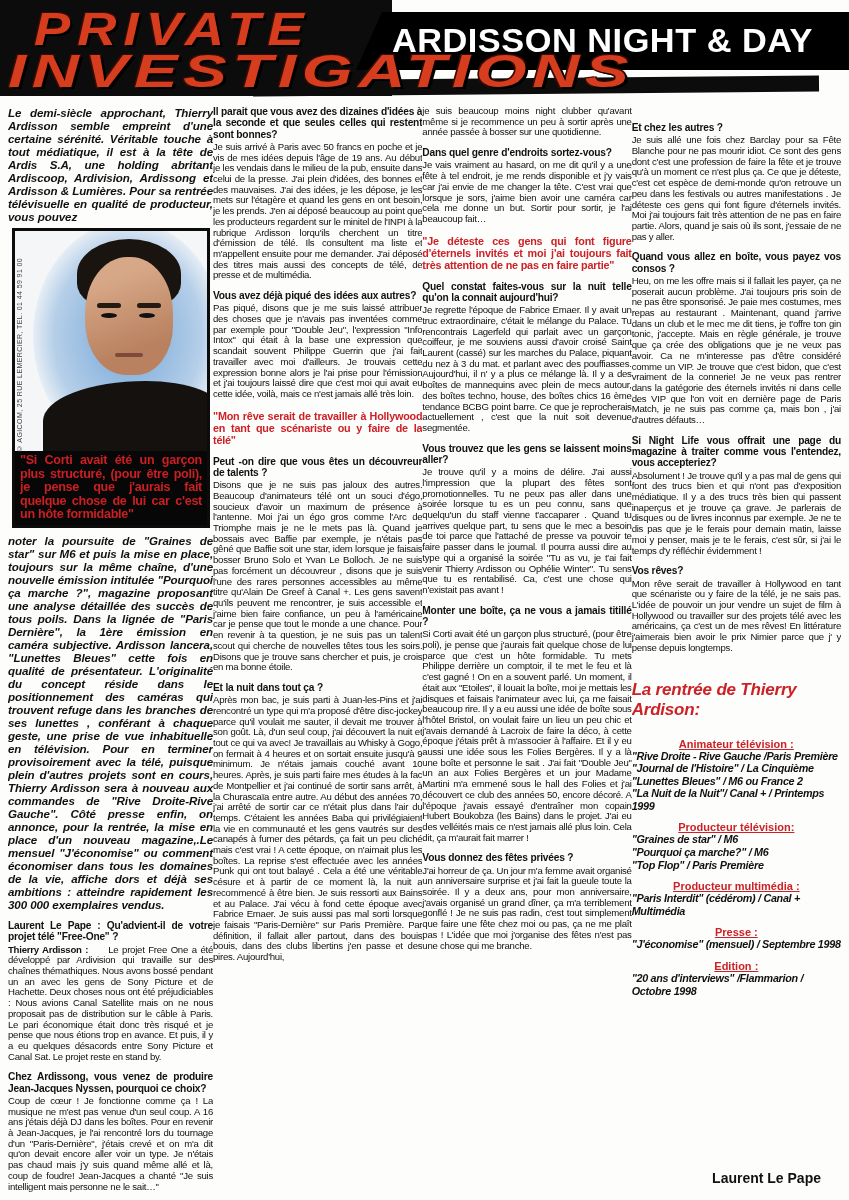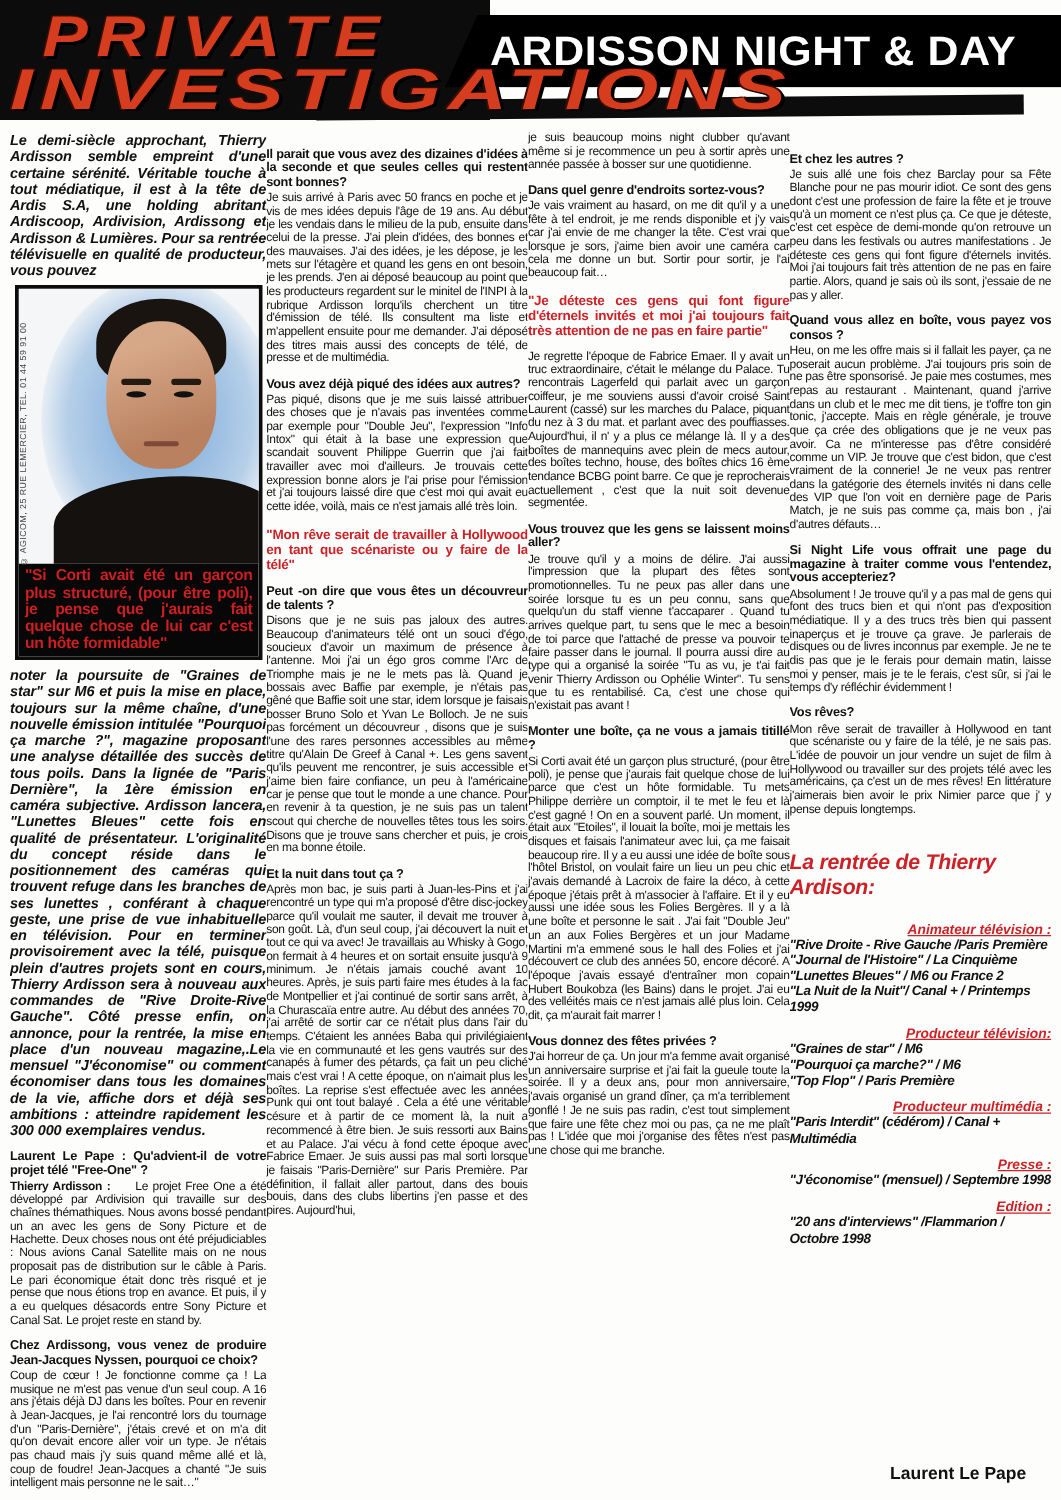--- a/index.html
+++ b/index.html
@@ -58,21 +58,21 @@
   .quote-black { position:absolute; left:0; right:0; bottom:0; height:74px; background:#070707; padding:3px 5px; }
   .quote-red { color:#cc1f23; font-weight:bold; font-size:12.6px; line-height:13.6px; text-align:justify; letter-spacing:-0.3px; }
   .photo-credit {
     position:absolute; left:1px; top:6px; height:215px; z-index:3;
     writing-mode:vertical-rl; transform:rotate(180deg);
     font-size:7px; color:#444; letter-spacing:0.4px; white-space:nowrap;
   }
   
   .rentree-head { color:#cc2127; font-weight:bold; font-style:italic; font-size:17px; margin:26px 0 18px 0; text-align:left; letter-spacing:-0.2px; }
   .sec { margin-bottom:9px; }
-  .sec-title { color:#cc2127; font-weight:bold; font-style:italic; font-size:11px; text-decoration:underline; text-align:right; }
+  .sec-title { color:#cc2127; font-weight:bold; font-size:11px; text-decoration:underline; text-align:center; }
   .sec-items { font-weight:bold; font-style:italic; font-size:10.8px; line-height:12.6px; white-space:pre-line; text-align:left; letter-spacing:-0.3px; }
   .signature { position:absolute; right:28px; bottom:14px; font-weight:bold; font-size:14px; }
 </style>
 </head>
 <body>
 
 <div class="page">
 
   <div class="header">
     <div class="hdr-black-left"></div>
@@ -108,36 +108,37 @@
       </div>
 
       <p class="intro">noter la poursuite de "Graines de star" sur M6 et puis la mise en place, toujours sur la même chaîne, d'une nouvelle émission intitulée "Pourquoi ça marche ?", magazine proposant une analyse détaillée des succès de tous poils. Dans la lignée de "Paris Dernière", la 1ère émission en caméra subjective. Ardisson lancera, "Lunettes Bleues" cette fois en qualité de présentateur. L'originalité du concept réside dans le positionnement des caméras qui trouvent refuge dans les branches de ses lunettes , conférant à chaque geste, une prise de vue inhabituelle en télévision. Pour en terminer provisoirement avec la télé, puisque plein d'autres projets sont en cours, Thierry Ardisson sera à nouveau aux commandes de "Rive Droite-Rive Gauche". Côté presse enfin, on annonce, pour la rentrée, la mise en place d'un nouveau magazine,.Le mensuel "J'économise" ou comment économiser dans tous les domaines de la vie, affiche dors et déjà ses ambitions : atteindre rapidement les 300 000 exemplaires vendus.</p>
       <p class="q">Laurent Le Pape : Qu'advient-il de votre projet télé "Free-One" ?</p>
       <p class="a"><b>Thierry Ardisson :</b><span>Le projet Free One a été développé par Ardivision qui travaille sur des chaînes thémathiques. Nous avons bossé pendant un an avec les gens de Sony Picture et de Hachette. Deux choses nous ont été préjudiciables : Nous avions Canal Satellite mais on ne nous proposait pas de distribution sur le câble à Paris. Le pari économique était donc très risqué et je pense que nous étions trop en avance. Et puis, il y a eu quelques désacords entre Sony Picture et Canal Sat. Le projet reste en stand by.</span></p>
       <p class="q">Chez Ardissong, vous venez de produire Jean-Jacques Nyssen, pourquoi ce choix?</p>
       <p class="a">Coup de cœur ! Je fonctionne comme ça ! La musique ne m'est pas venue d'un seul coup. A 16 ans j'étais déjà  DJ dans les boîtes. Pour en revenir à Jean-Jacques, je l'ai rencontré lors du tournage d'un "Paris-Dernière", j'étais crevé et on m'a dit qu'on devait encore aller voir un type. Je n'étais pas chaud mais j'y suis quand même allé et là, coup de foudre! Jean-Jacques a chanté "Je suis intelligent mais personne ne le sait…"</p>
     </div>
 
     <div class="col col2">
-      <p class="q" style="margin-top:12px">Il parait que vous avez des dizaines d'idées à la seconde et que seules celles qui restent sont bonnes?</p>
+      <p class="q" style="margin-top:0">Il parait que vous avez des dizaines d'idées à la seconde et que seules celles qui restent sont bonnes?</p>
       <p class="a">Je suis arrivé à Paris avec 50 francs en poche et je vis de mes idées depuis l'âge de 19 ans. Au début je les vendais dans le milieu de la pub, ensuite dans celui de la presse. J'ai plein d'idées, des bonnes et des mauvaises. J'ai des idées, je les dépose, je les mets sur l'étagère et quand les gens en ont besoin, je les prends. J'en ai déposé beaucoup au point que les producteurs regardent sur le minitel de l'INPI à la rubrique Ardisson lorqu'ils cherchent un titre d'émission de  télé. Ils consultent ma liste et m'appellent ensuite pour me demander. J'ai déposé des titres mais aussi des concepts de télé, de presse et de multimédia.</p>
       <p class="q">Vous avez déjà piqué des idées aux autres?</p>
       <p class="a">Pas piqué, disons que je me suis laissé attribuer des choses que je n'avais pas inventées comme par exemple pour "Double Jeu", l'expression "Info Intox" qui était à la base une expression que scandait souvent Philippe Guerrin que j'ai fait travailler avec moi d'ailleurs. Je trouvais cette expression bonne alors je l'ai prise pour l'émission et j'ai toujours laissé dire que c'est moi qui avait eu cette idée, voilà, mais ce n'est jamais allé très loin.</p>
       <p class="pull">"Mon rêve serait de travailler à Hollywood en tant que scénariste ou y faire de la télé"</p>
       <p class="q">Peut -on dire que vous êtes un découvreur de talents ?</p>
       <p class="a">Disons que je ne suis pas jaloux des autres. Beaucoup d'animateurs télé ont un souci d'égo, soucieux d'avoir un maximum de présence à l'antenne. Moi j'ai un égo gros comme l'Arc de Triomphe mais je ne le mets pas là. Quand je bossais avec Baffie par exemple, je n'étais pas gêné que Baffie soit une star, idem lorsque je faisais bosser Bruno Solo et Yvan Le Bolloch. Je ne suis pas forcément un découvreur , disons que je suis l'une des rares personnes accessibles au même titre qu'Alain De Greef à Canal +. Les gens savent qu'ils peuvent me rencontrer, je suis accessible et j'aime bien faire confiance, un peu à l'américaine car je pense que tout le monde a une chance. Pour en revenir à ta question, je ne suis pas un talent scout qui cherche de nouvelles têtes tous les soirs. Disons que je trouve sans chercher et puis, je crois en ma bonne étoile.</p>
       <p class="q">Et la nuit dans tout ça ?</p>
       <p class="a">Après mon bac, je suis parti à Juan-les-Pins et j'ai rencontré un type qui m'a proposé d'être disc-jockey parce qu'il voulait me sauter, il devait me trouver à son goût. Là, d'un seul coup, j'ai découvert la nuit et tout ce qui va avec! Je travaillais au Whisky à Gogo, on fermait à 4 heures et on sortait ensuite jusqu'à 9 minimum. Je n'étais jamais couché avant 10 heures. Après, je suis parti faire mes études à la fac de Montpellier et j'ai continué de sortir sans arrêt, à la Churascaïa entre autre. Au début des années 70, j'ai arrêté de sortir car ce n'était plus dans l'air du temps. C'étaient les années Baba qui privilégiaient la vie en communauté et les gens vautrés sur des canapés à fumer des pétards, ça fait un peu cliché mais c'est vrai ! A cette époque, on n'aimait plus les boîtes. La reprise s'est effectuée avec les années Punk qui ont  tout balayé . Cela a été une véritable césure et à partir de ce moment là, la nuit a recommencé à être bien. Je suis ressorti aux Bains et au Palace. J'ai vécu à fond cette époque avec Fabrice Emaer. Je suis aussi pas mal sorti lorsque je faisais "Paris-Dernière" sur Paris Première. Par définition, il fallait aller partout, dans des bouis bouis, dans des clubs libertins j'en passe et des pires. Aujourd'hui,</p>
     </div>
 
     <div class="col col3">
       <p class="a">je suis beaucoup moins night clubber qu'avant même si je recommence un peu à sortir après une année passée à bosser sur une quotidienne.</p>
       <p class="q">Dans quel genre d'endroits sortez-vous?</p>
       <p class="a">Je vais vraiment au hasard, on me dit qu'il y a une fête à tel endroit, je me rends disponible et j'y vais car j'ai envie de me changer la tête. C'est vrai que lorsque je sors, j'aime bien avoir une caméra car cela me donne un but. Sortir pour sortir, je l'ai beaucoup fait…</p>
       <p class="pull">"Je déteste ces gens qui font figure d'éternels invités et moi j'ai toujours fait très attention de ne pas en faire partie"</p>
+      <p class="q">Quel constat faites-vous sur la nuit telle qu'on la connait aujourd'hui?</p>
       <p class="a">Je regrette l'époque de Fabrice Emaer. Il y avait un truc extraordinaire, c'était le mélange du Palace. Tu rencontrais Lagerfeld qui parlait avec un garçon coiffeur, je me souviens aussi d'avoir croisé Saint Laurent (cassé) sur les marches du Palace, piquant du nez à 3 du mat. et parlant avec des pouffiasses. Aujourd'hui, il n' y a plus ce mélange là. Il y a des boîtes de mannequins avec plein de mecs autour, des boîtes techno, house, des boîtes chics 16 ème tendance BCBG point barre. Ce que je reprocherais actuellement , c'est que la nuit  soit devenue segmentée.</p>
       <p class="q">Vous trouvez que les gens se laissent moins aller?</p>
       <p class="a">Je trouve qu'il y a moins de délire. J'ai aussi l'impression que la plupart des fêtes sont promotionnelles. Tu ne peux pas aller dans une soirée lorsque tu es un peu connu, sans que quelqu'un du staff vienne t'accaparer . Quand tu arrives quelque part, tu sens que le mec a besoin de toi parce que l'attaché de presse va pouvoir te faire passer dans le journal. Il pourra aussi dire au type qui a organisé la soirée "Tu as vu, je t'ai fait venir Thierry Ardisson ou Ophélie Winter". Tu sens que tu es rentabilisé. Ca, c'est  une chose qui n'existait pas avant !</p>
       <p class="q">Monter une boîte, ça ne vous a jamais titillé ?</p>
       <p class="a">Si Corti avait été un garçon plus structuré, (pour être poli), je pense que j'aurais fait quelque chose de lui parce que c'est un hôte formidable. Tu mets Philippe derrière un comptoir, il te met le feu et là c'est gagné ! On en a souvent parlé. Un moment, il était aux "Etoiles", il louait la boîte, moi je mettais les disques et faisais l'animateur avec lui, ça me faisait beaucoup rire. Il y a eu aussi une idée de boîte sous l'hôtel Bristol, on voulait faire un lieu un peu chic et j'avais demandé à Lacroix de faire la déco, à cette époque j'étais prêt à m'associer à l'affaire. Et il y eu aussi une idée sous les Folies Bergères. Il y a là une boîte et personne le sait . J'ai fait "Double Jeu" un an aux Folies Bergères et un jour Madame Martini m'a emmené sous le hall des Folies et j'ai découvert ce club des années 50, encore décoré. A l'époque j'avais essayé d'entraîner mon copain Hubert Boukobza (les Bains) dans le projet. J'ai eu des velléités mais ce n'est jamais allé plus loin. Cela dit, ça m'aurait fait marrer !</p>
       <p class="q">Vous donnez des fêtes privées ?</p>
       <p class="a">J'ai horreur de ça. Un jour m'a femme avait organisé un anniversaire surprise et j'ai fait la gueule toute la soirée. Il y a deux ans, pour mon anniversaire, j'avais organisé un grand dîner, ça m'a terriblement gonflé ! Je ne suis pas radin, c'est tout simplement que faire une fête chez moi ou pas, ça ne me plaît pas ! L'idée que moi j'organise des fêtes n'est pas une chose qui me branche.</p>
     </div>
 
     <div class="col col4">

